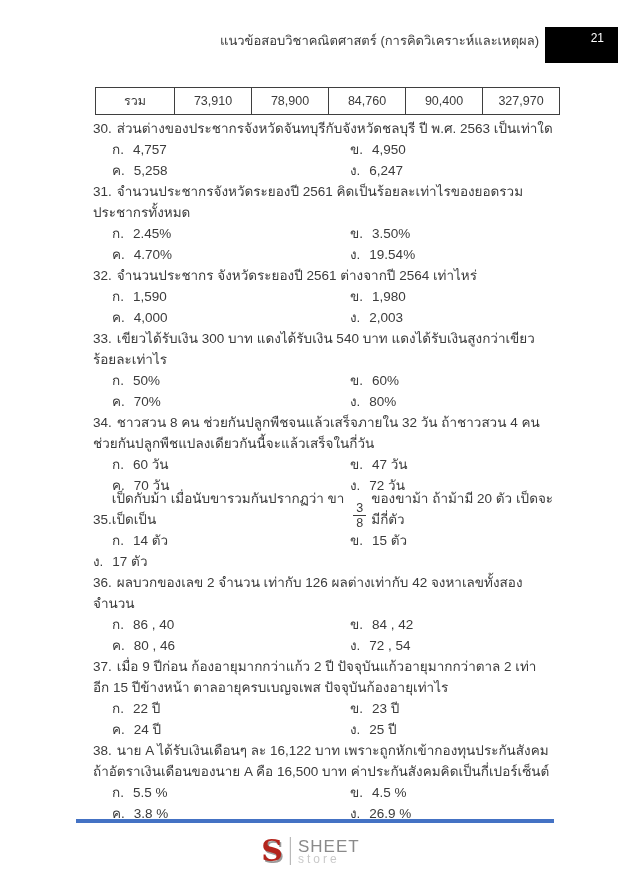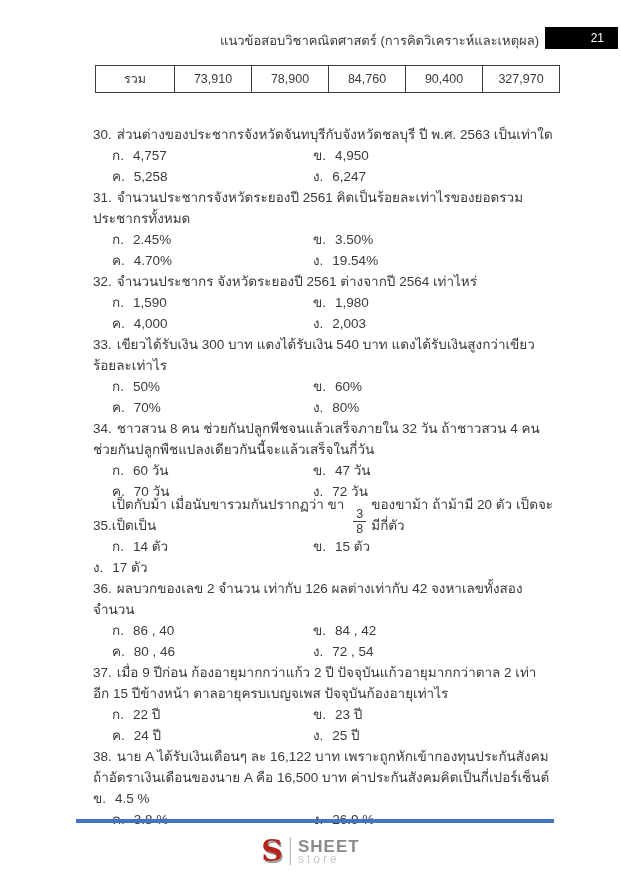--- a/index.html
+++ b/index.html
@@ -9,45 +9,45 @@
     color:#3b3b3b; position:relative; overflow:hidden;
   }
   .page { position:absolute; inset:0;padding-left:24px; }
 
   
   .header-title {
     position:absolute; top:30px; right:82px;
     font-size:13px; white-space:nowrap;
   }
   .page-badge {
-    position:absolute; top:27px; left:545px; width:73px; height:22px;
+    position:absolute; top:27px; left:545px; width:73px; height:36px;
     background:#000; color:#fff; font-size:12px;
     box-sizing:border-box; text-align:right; padding-right:14px; line-height:22px;
   }
 
   
   .sum-table {
-    position:absolute; top:65px; left:95px;
+    position:absolute; top:87px; left:95px;
     border-collapse:collapse;
   }
   .sum-table td {
     border:1px solid #3f3f3f; height:26px;
     text-align:center; font-size:12.5px; padding:0 4px;
   }
   .sum-table td.c0 { width:70px; }
   .sum-table td.cn { width:68px; }
 
   
   .content {
-    position:absolute; top:124px; left:93px; width:462px;
+    position:absolute; top:118px; left:93px; width:462px;
     font-size:13.5px; line-height:21px;
   }
   .q-line { margin:0; }
   .q-num { margin-right:5px; }
-  .choice-row { display:flex; }
+  .choice-row { display:flex;gap:37px; }
   .choice { box-sizing:border-box; }
   .choice.col1 { width:220px; padding-left:19px; }
   .choice.col2 { flex:1; }
   .choice-label { margin-right:9px; }
 
   
   .q-frac-line { display:flex; align-items:flex-end; height:34px; }
   .frac {
     display:inline-block; text-align:center; font-size:12.5px;
     line-height:14px; margin:0 5px; vertical-align:middle;
@@ -67,21 +67,21 @@
   .logo-s {
     font-family:"DejaVu Serif", serif; font-weight:bold;
     font-size:30px; line-height:30px; color:#b3241c;
     text-shadow:1.5px 1.5px 0 #9a9a9a; margin-right:7px;
   }
   .logo-divider {
     width:1px; height:28px; background:#aaaaaa; margin-right:7px;
   }
   .logo-text { display:flex; flex-direction:column; }
   .logo-brand {
-    font-size:17px; font-weight:bold; color:#8a8a8a;
+    font-size:17px; font-weight:normal; color:#8a8a8a;
     letter-spacing:1px; line-height:17px;
   }
   .logo-sub {
     font-size:12px; color:#c9c9c9; letter-spacing:3px; line-height:9px;
   }
 </style>
 </head>
 <body>
 
 <div class="page">
@@ -203,20 +203,21 @@
       </div>
       <div class="choice-row">
         <div class="choice col1"><span class="choice-label">ค.</span><span>24 ปี</span></div>
         <div class="choice col2"><span class="choice-label">ง.</span><span>25 ปี</span></div>
       </div>
     </div>
 
     <div class="q">
       <div class="q-line"><span class="q-num">38.</span><span>นาย A ได้รับเงินเดือนๆ ละ 16,122 บาท เพราะถูกหักเข้ากองทุนประกันสังคม ถ้าอัตราเงินเดือนของนาย A คือ 16,500 บาท ค่าประกันสังคมคิดเป็นกี่เปอร์เซ็นต์</span></div>
       <div class="choice-row">
+        <div class="choice col1"><span class="choice-label">ก.</span><span>5.5 %</span></div>
         <div class="choice col2"><span class="choice-label">ข.</span><span>4.5 %</span></div>
       </div>
       <div class="choice-row">
         <div class="choice col1"><span class="choice-label">ค.</span><span>3.8 %</span></div>
         <div class="choice col2"><span class="choice-label">ง.</span><span>26.9 %</span></div>
       </div>
     </div>
 
   </div>
 

